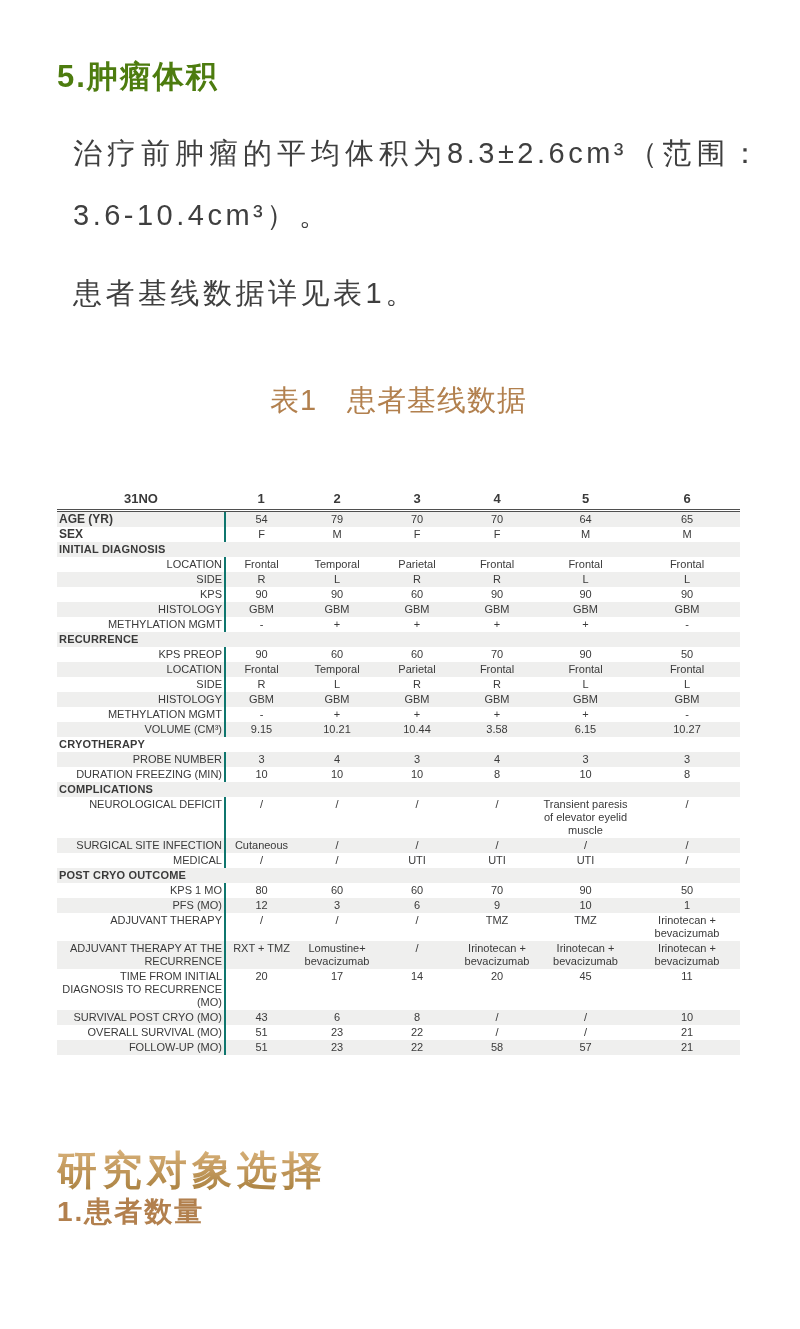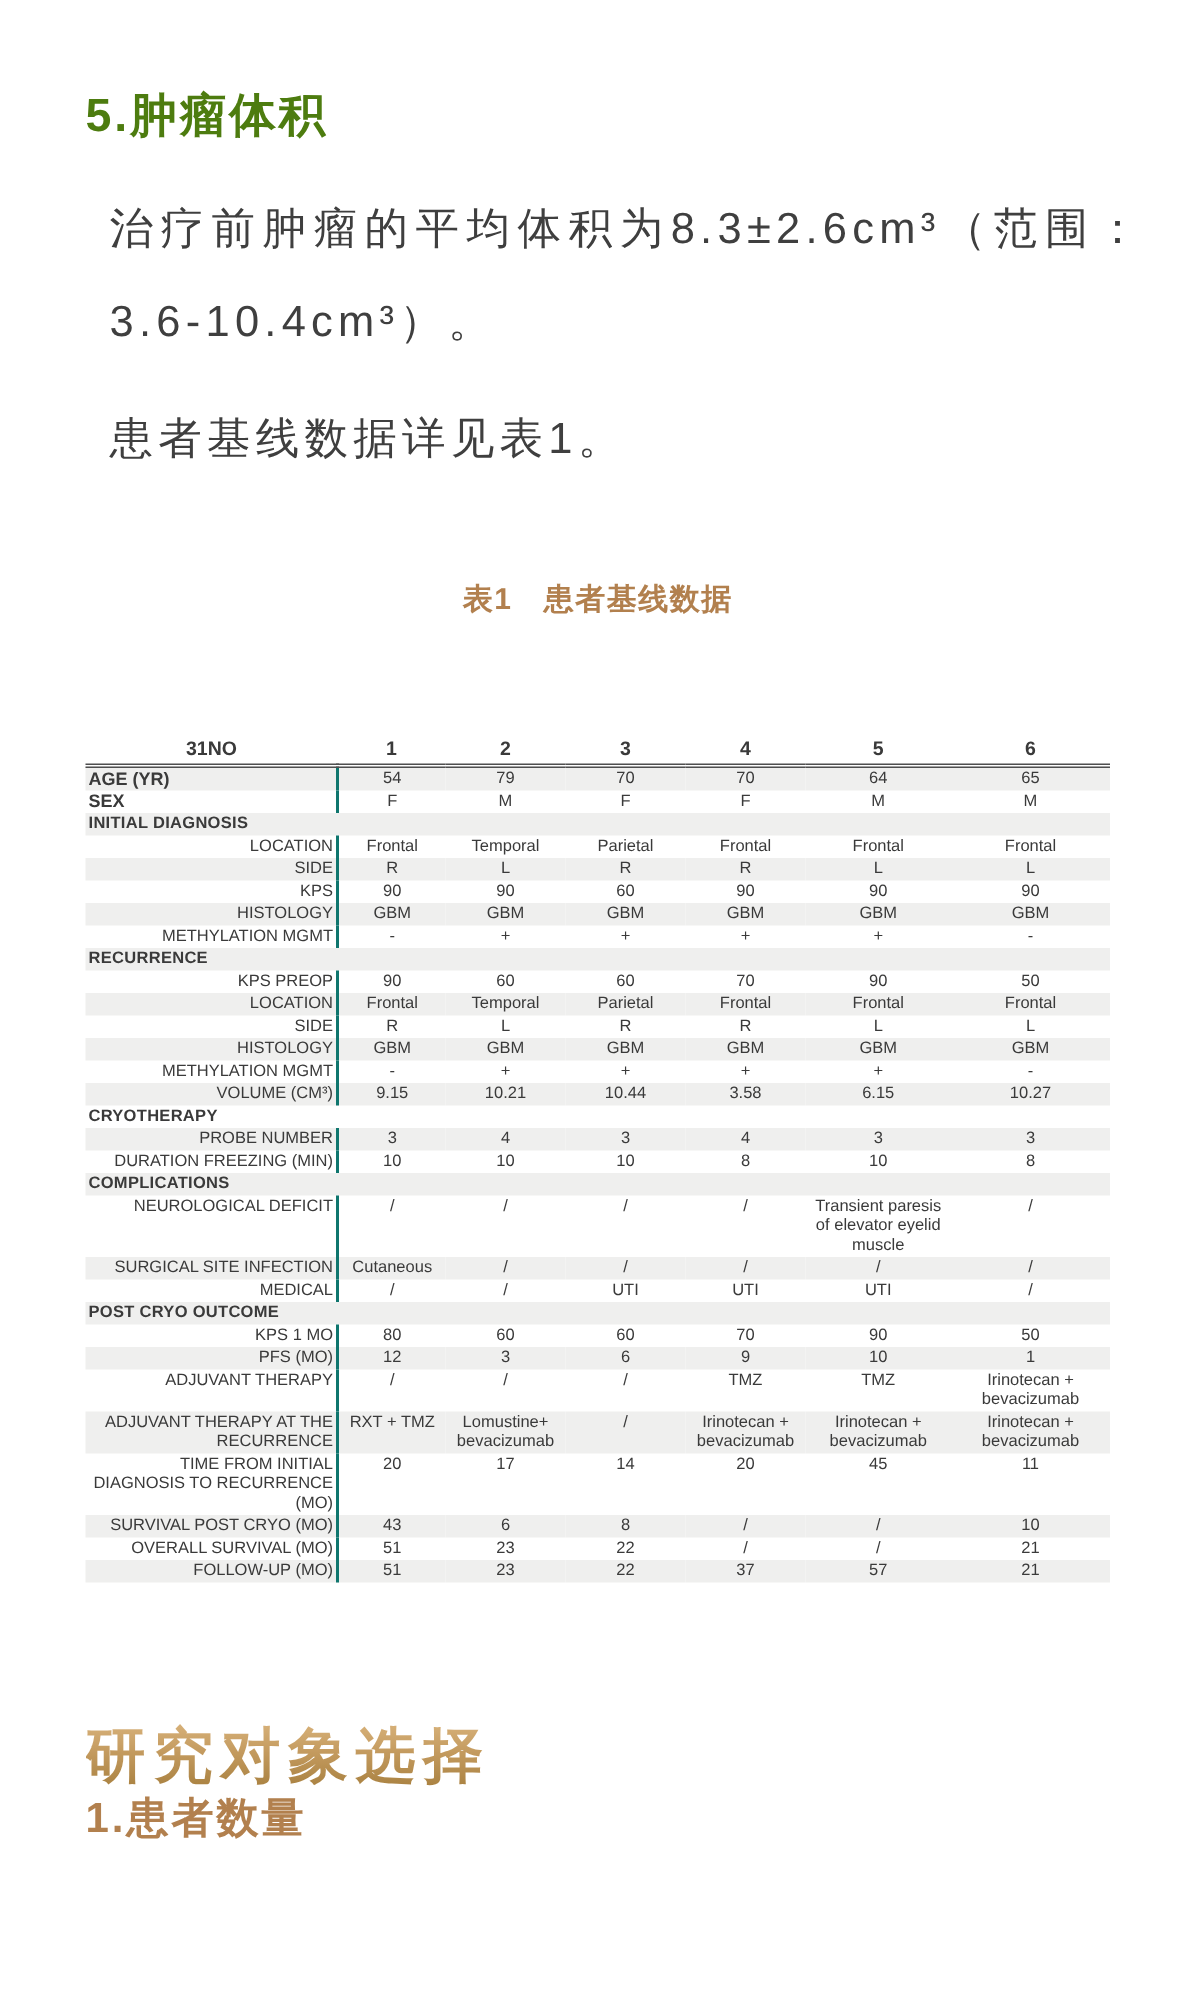--- a/index.html
+++ b/index.html
@@ -27,22 +27,22 @@
     letter-spacing: 3.5px;
     margin: 16px;
     color: #3f3f3f;
     width: 690px;
     text-align: justify;
   }
   .table-title {
     width: 683px;
     text-align: center;
     color: #b2804e;
-    font-size: 20px;
-    font-weight: 700;
+    font-size: 29px;
+    font-weight: 400;
     letter-spacing: 1px;
     margin-top: 62px;
     line-height: 29px;
   }
 
   .table-wrap { margin-top: 74px; width: 683px; }
   table.baseline {
     border-collapse: collapse;
     table-layout: fixed;
     width: 683px;
@@ -363,21 +363,21 @@
             <td class="cell">22</td>
             <td class="cell">/</td>
             <td class="cell">/</td>
             <td class="cell">21</td>
           </tr>
           <tr>
             <td class="row-label">FOLLOW-UP (MO)</td>
             <td class="cell">51</td>
             <td class="cell">23</td>
             <td class="cell">22</td>
-            <td class="cell">37</td>
+            <td class="cell">58</td>
             <td class="cell">57</td>
             <td class="cell">21</td>
           </tr>
         </tbody>
     </table>
   </div>
 
   <div>
     <div class="serif-gold">研究对象选择</div>
   </div>

